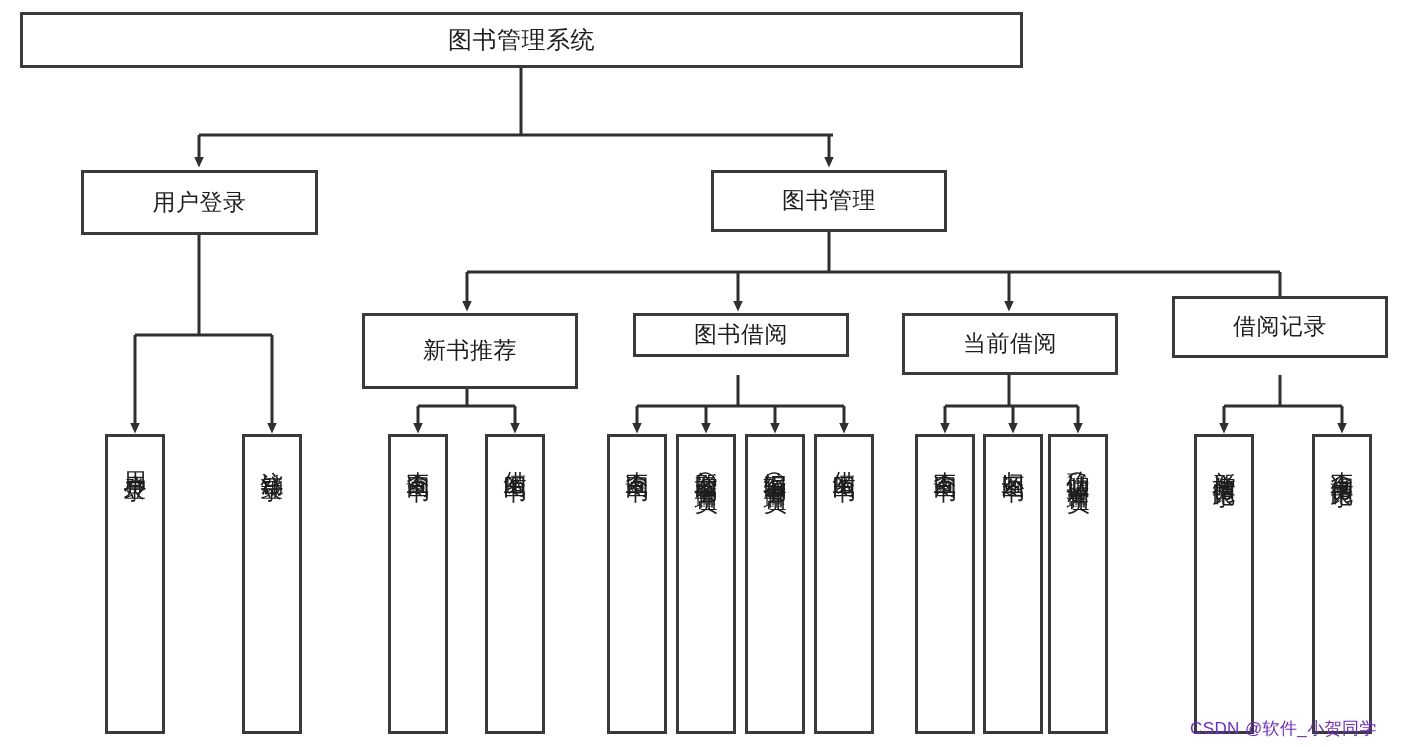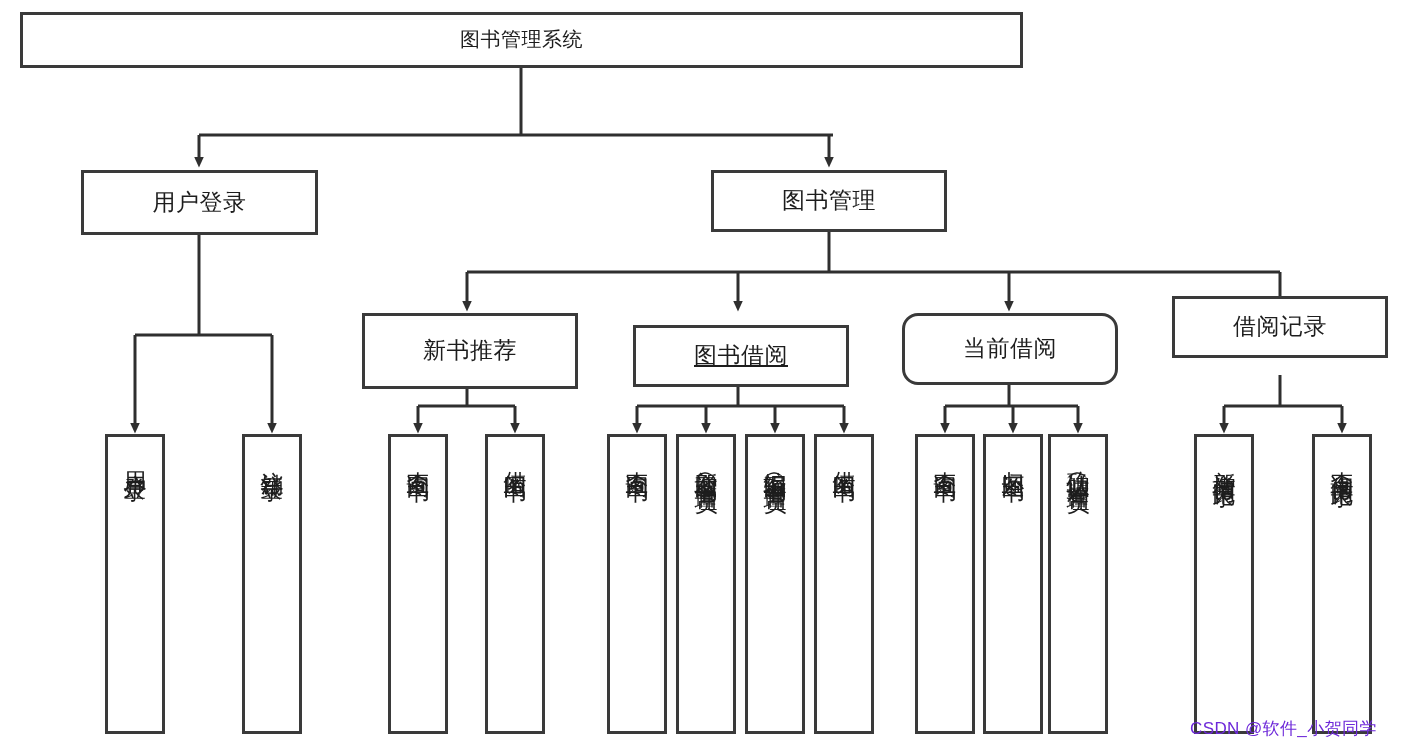--- a/index.html
+++ b/index.html
@@ -40,21 +40,21 @@
   .node .label {
     display: block;
     line-height: 1.18;
     letter-spacing: 0.5px;
     white-space: nowrap;
   }
   .node.horiz .label {
     font-size: 23px;
   }
   .node.root .label {
-    font-size: 20px;
+    font-size: 24px;
   }
   .node.vert {
     align-items: flex-start;
     padding-top: 16px;
   }
   .node.vert .label {
     writing-mode: vertical-rl;
     text-orientation: upright;
     font-size: 23px;
     letter-spacing: 3px;
@@ -131,24 +131,24 @@
   <div class="node horiz" style="left:81px; top:170px; width:237px; height:65px;">
     <span class="label">用户登录</span>
   </div>
   <div class="node horiz" style="left:711px; top:170px; width:236px; height:62px;">
     <span class="label">图书管理</span>
   </div>
 
   <div class="node horiz" style="left:362px; top:313px; width:216px; height:76px;">
     <span class="label">新书推荐</span>
   </div>
-  <div class="node horiz" style="left:633px; top:325px; width:216px; height:62px;text-decoration:underline;">
+  <div class="node horiz" style="left:633px; top:313px; width:216px; height:44px;">
     <span class="label">图书借阅</span>
   </div>
-  <div class="node horiz" style="left:902px; top:313px; width:216px; height:72px;border-radius:16px;">
+  <div class="node horiz" style="left:902px; top:313px; width:216px; height:62px;">
     <span class="label">当前借阅</span>
   </div>
   <div class="node horiz" style="left:1172px; top:296px; width:216px; height:62px;">
     <span class="label">借阅记录</span>
   </div>
 
   <div class="node vert" style="left:105px; top:434px; width:60px; height:300px;">
     <span class="label">用户登录</span>
   </div>
   <div class="node vert" style="left:242px; top:434px; width:60px; height:300px;">

